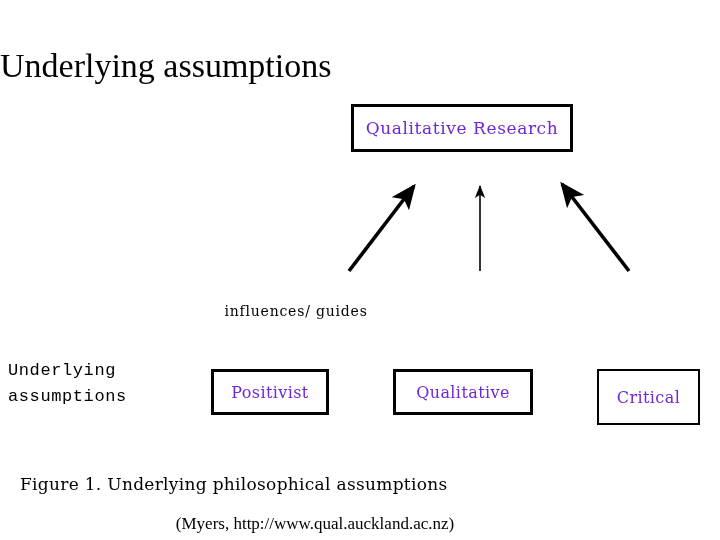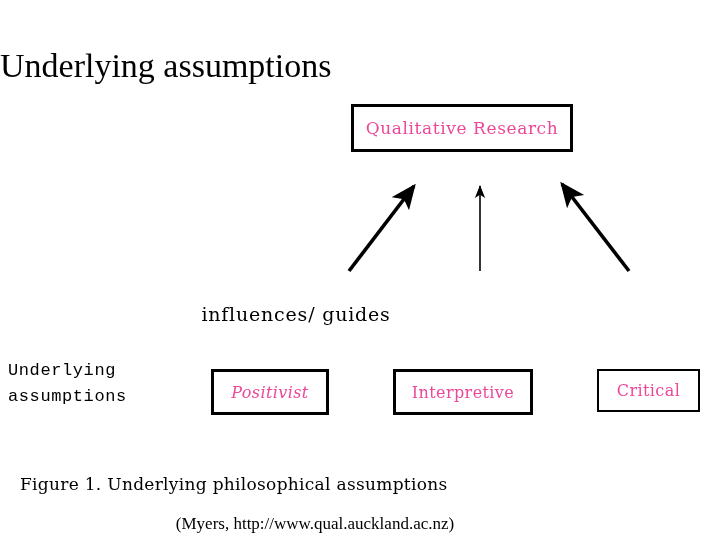--- a/index.html
+++ b/index.html
@@ -34,53 +34,52 @@
   
   .node-box {
     position: absolute;
     box-sizing: border-box;
     background: #ffffff;
     border: 3px solid #000000;
     display: flex;
     align-items: center;
     justify-content: center;
     font-family: "DejaVu Serif", "Liberation Serif", serif;
-    color: #ec4899;
+    color: #6d28d9;
     white-space: nowrap;
   }
   #box-qualitative {
     left: 351px;
     top: 104px;
     width: 222px;
     height: 48px;
     font-size: 17px;
     letter-spacing: 0.6px;
   }
   #box-positivist {
     left: 211px;
     top: 369px;
     width: 118px;
     height: 46px;
     font-size: 16px;
     letter-spacing: 0.4px;
-    font-style: italic;
   }
   #box-interpretive {
     left: 393px;
     top: 369px;
     width: 140px;
     height: 46px;
     font-size: 16px;
     letter-spacing: 0.4px;
   }
   #box-critical {
     left: 597px;
     top: 369px;
     width: 103px;
-    height: 43px;
+    height: 56px;
     font-size: 16px;
     letter-spacing: 0.4px;
     border-width: 2px;
   }
 
   
   #arrows {
     position: absolute;
     left: 0;
     top: 0;
@@ -90,21 +89,21 @@
   }
 
   
   #influences {
     position: absolute;
     left: 0;
     top: 303px;
     width: 592px;
     text-align: center;
     font-family: "DejaVu Serif", "Liberation Serif", serif;
-    font-size: 19px;
+    font-size: 14px;
     letter-spacing: 0.8px;
     white-space: nowrap;
   }
   #epistemology-label {
     position: absolute;
     left: 8px;
     top: 358px;
     font-family: Liberation Mono, monospace;
     font-size: 17px;
     line-height: 26px;
@@ -166,21 +165,21 @@
   <div id="epistemology-label">
     <div>Underlying</div>
     <div>assumptions</div>
   </div>
 
   <div id="box-positivist" class="node-box">
     <span>Positivist</span>
   </div>
 
   <div id="box-interpretive" class="node-box">
-    <span>Interpretive</span>
+    <span>Qualitative</span>
   </div>
 
   <div id="box-critical" class="node-box">
     <span>Critical</span>
   </div>
 
   <div id="figure-caption">Figure 1. Underlying philosophical assumptions</div>
 
   <div id="source-credit">(Myers, http://www.qual.auckland.ac.nz)</div>
 

